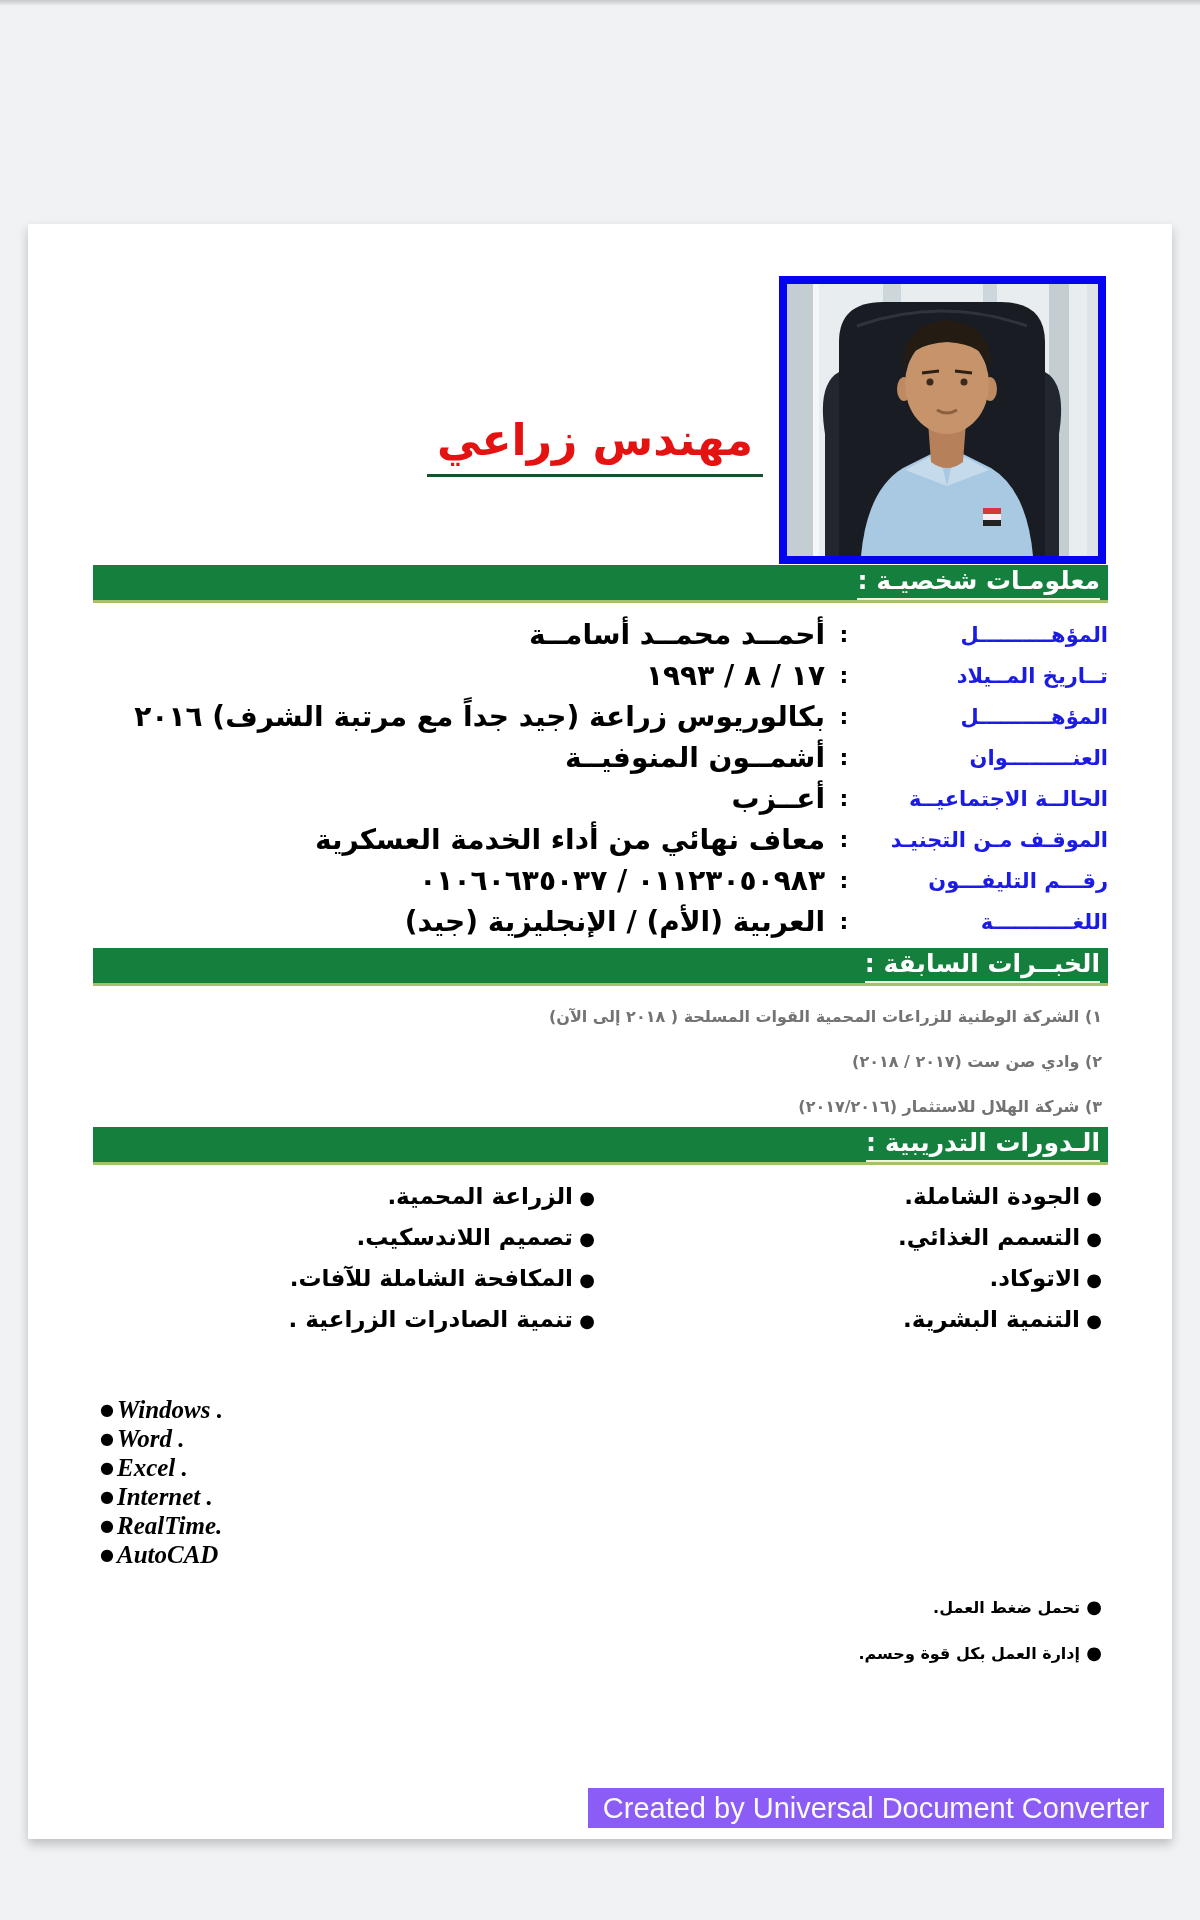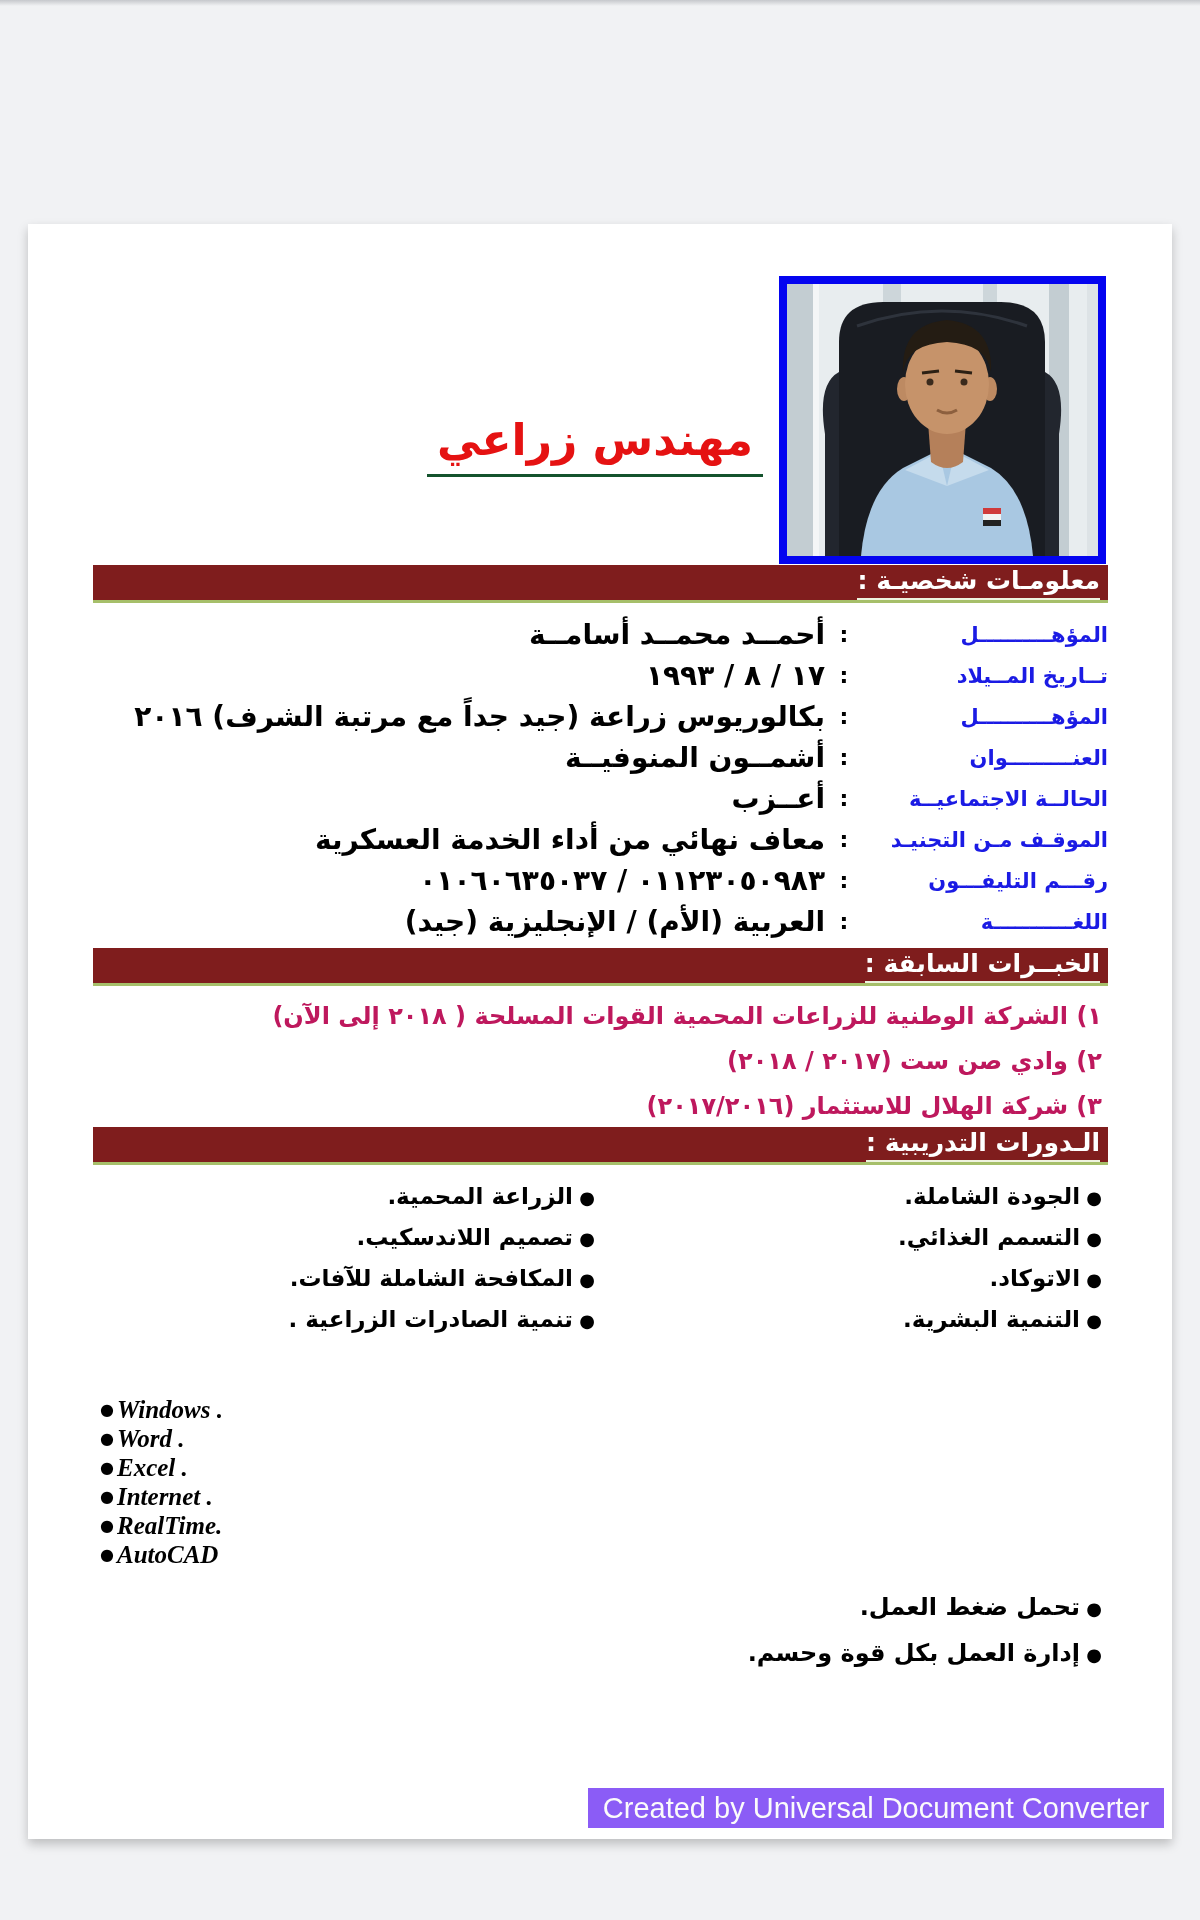--- a/index.html
+++ b/index.html
@@ -12,53 +12,53 @@
   .doc{position:absolute;left:28px;top:224px;width:1144px;height:1615px;
     background:#ffffff;box-shadow:0 5px 10px rgba(0,0,0,.22);}
   
   .photo-frame{position:absolute;left:751px;top:52px;width:311px;height:272px;
     border:8px solid #0404f0;background:#e8edef;overflow:hidden;}
   
   .red-title{position:absolute;top:192px;right:409px;direction:rtl;
     color:#e51212;font-size:44px;font-weight:bold;line-height:1.1;
     border-bottom:3px solid #14532d;padding:0 10px 10px;}
   
-  .bar{position:absolute;left:65px;width:1015px;height:38px;background:#7f1d1d;
+  .bar{position:absolute;left:65px;width:1015px;height:38px;background:#15803d;
     border-bottom:3px solid #a6bf6a;direction:rtl;display:flex;align-items:center;
     box-sizing:border-box;}
   .bar .bar-title{color:#ffffff;font-weight:bold;font-size:25px;margin-right:8px;
     padding-bottom:2px;border-bottom:2px solid #eef3de;line-height:1.2;}
   .bar1{top:341px}.bar2{top:724px}.bar3{top:903px}.bar4{top:1128px}
   
   .info{position:absolute;left:65px;top:390px;width:1015px;direction:rtl;}
   .info-row{display:flex;height:41px;align-items:center;}
   .info-label{width:245px;flex-shrink:0;color:#1b1be4;font-weight:bold;
     font-size:21px;white-space:nowrap;}
   .info-colon{width:38px;flex-shrink:0;text-align:center;color:#000;
     font-weight:bold;font-size:22px;}
   .info-value{color:#000;font-weight:bold;font-size:28px;white-space:nowrap;}
   
   .exp{position:absolute;left:65px;top:770px;width:1015px;direction:rtl;}
-  .exp-item{height:45px;line-height:45px;font-size:24px;font-weight:bold;
-    color:#be185d;padding-right:6px;white-space:nowrap;}
+  .exp-item{height:45px;line-height:45px;font-size:16px;font-weight:bold;
+    color:#737373;padding-right:6px;white-space:nowrap;}
   
   .courses{position:absolute;left:65px;top:952px;width:1015px;direction:rtl;
     display:flex;}
   .courses-col{width:507px;text-align:right;}
   .course-item{height:41px;line-height:41px;font-size:23px;font-weight:bold;
     color:#000;padding-right:6px;white-space:nowrap;}
   .course-item::before{content:"● ";font-size:18px;}
   
   .skills-en{position:absolute;left:72px;top:1171px;direction:ltr;}
   .skill-en{height:29px;line-height:29px;font-size:25px;font-weight:bold;
     font-style:italic;font-family:"Liberation Serif",serif;color:#000;}
   .skill-en::before{content:"●";font-style:normal;font-size:16px;
     font-family:"DejaVu Sans",sans-serif;vertical-align:3px;margin-right:3px;}
   .skills-ar{position:absolute;left:65px;top:1360px;width:1015px;direction:rtl;}
-  .skill-ar{height:46px;line-height:46px;font-size:24px;font-weight:bold;
+  .skill-ar{height:46px;line-height:46px;font-size:16px;font-weight:bold;
     color:#000;padding-right:6px;white-space:nowrap;}
   .skill-ar::before{content:"● ";font-size:18px;}
   
   .watermark{position:absolute;left:560px;top:1564px;width:576px;height:40px;
     background:#8b5cf6;color:#fbfbfb;font-family:"Liberation Sans",sans-serif;
     font-size:29px;display:flex;align-items:center;justify-content:center;
     white-space:nowrap;}
 </style>
 </head>
 <body>

